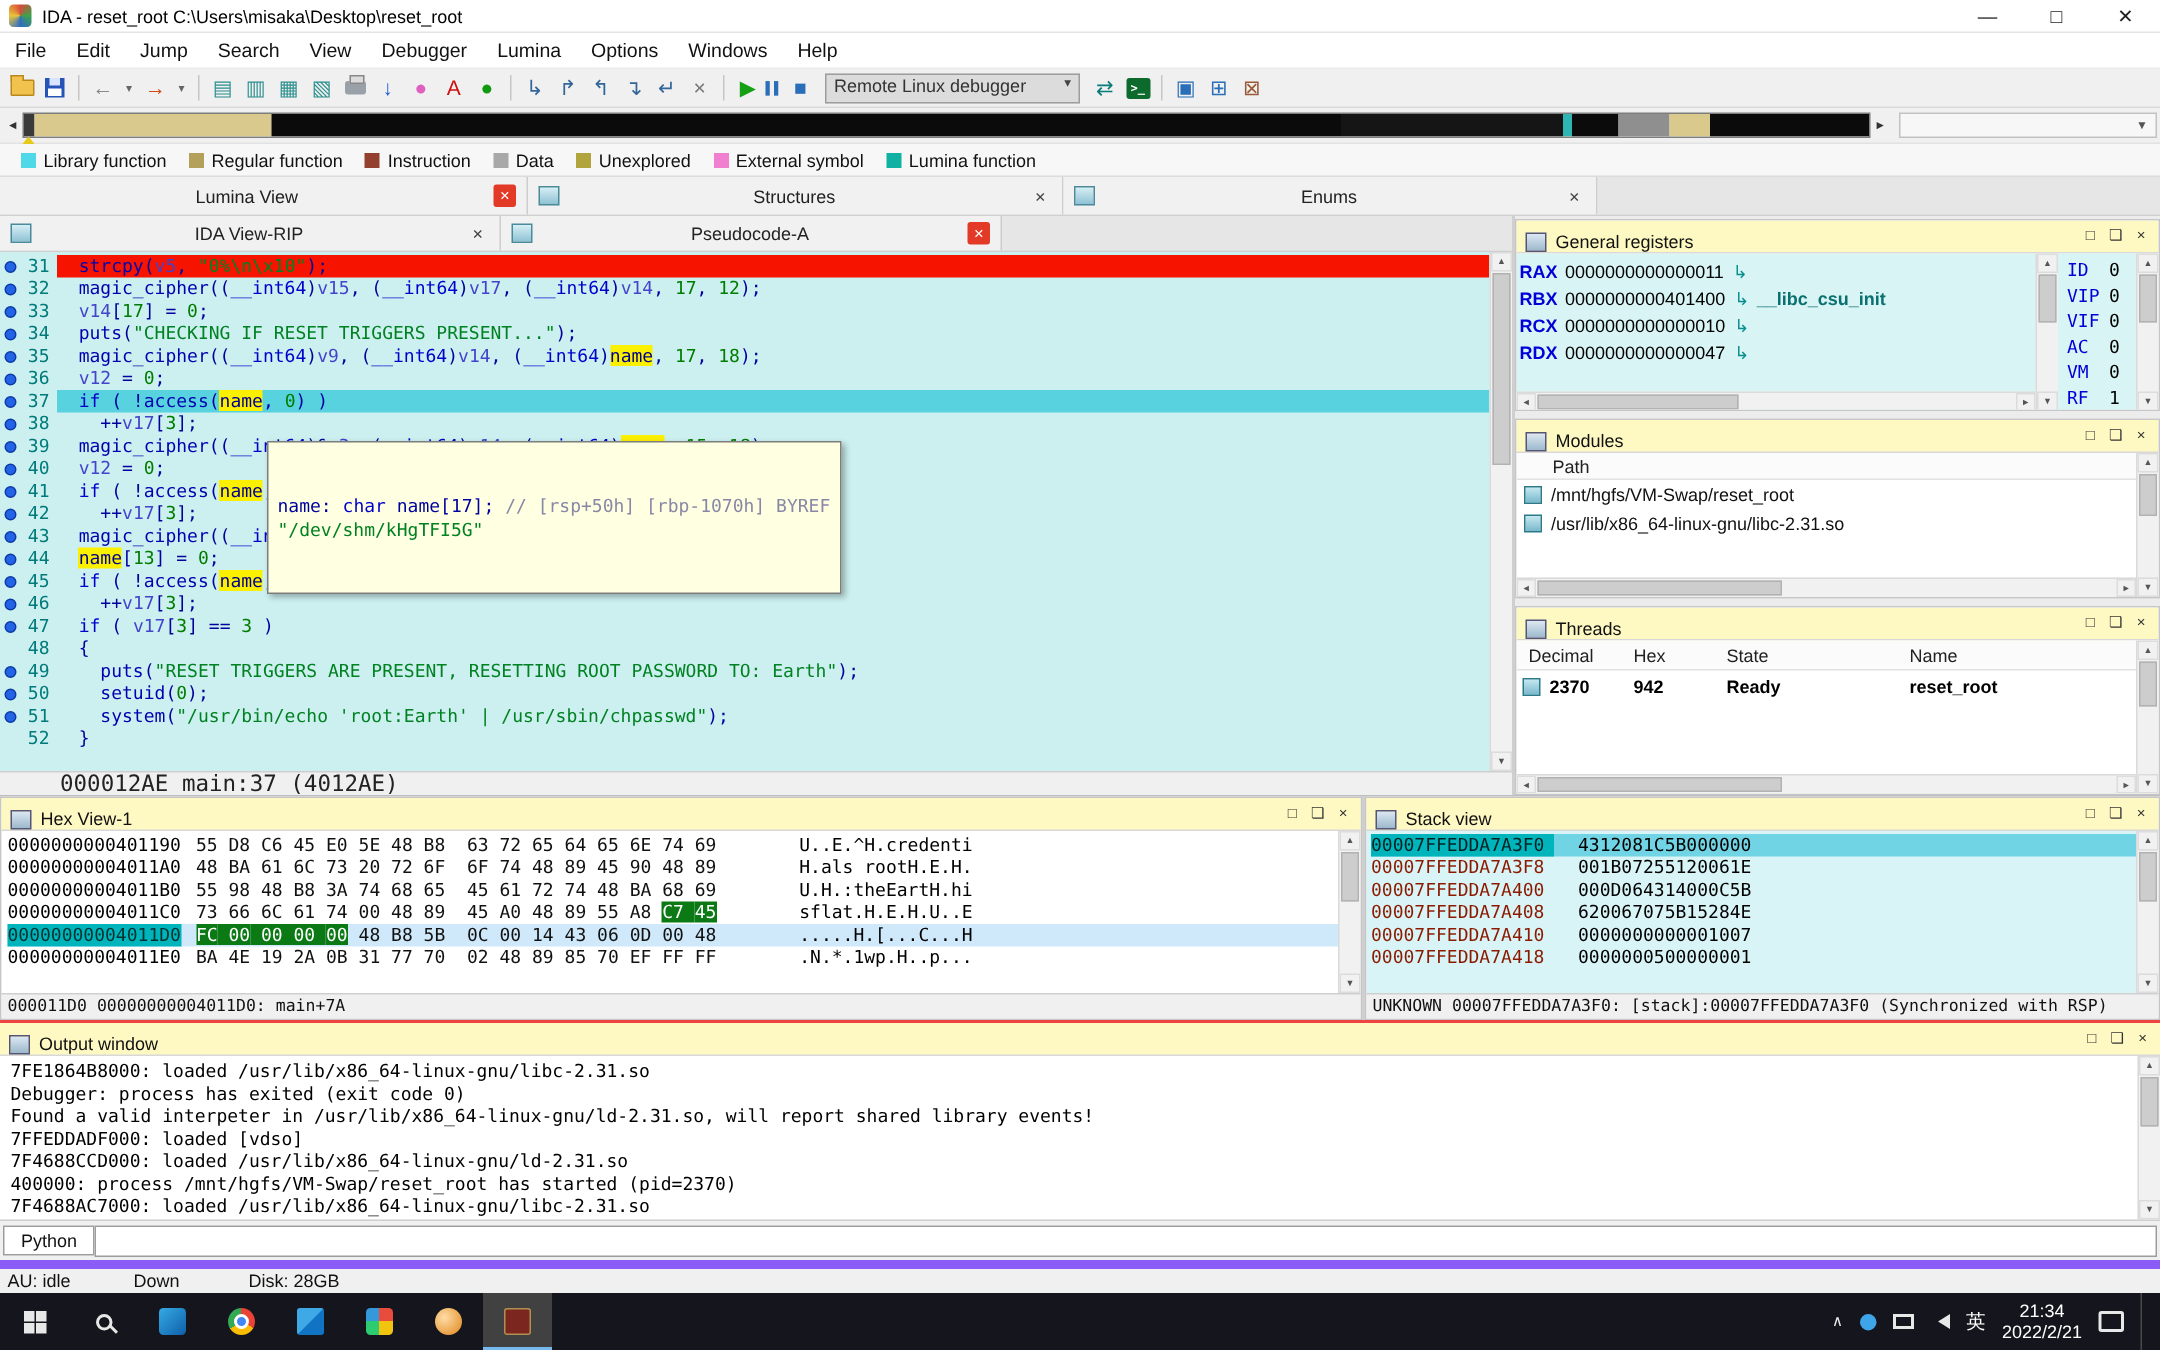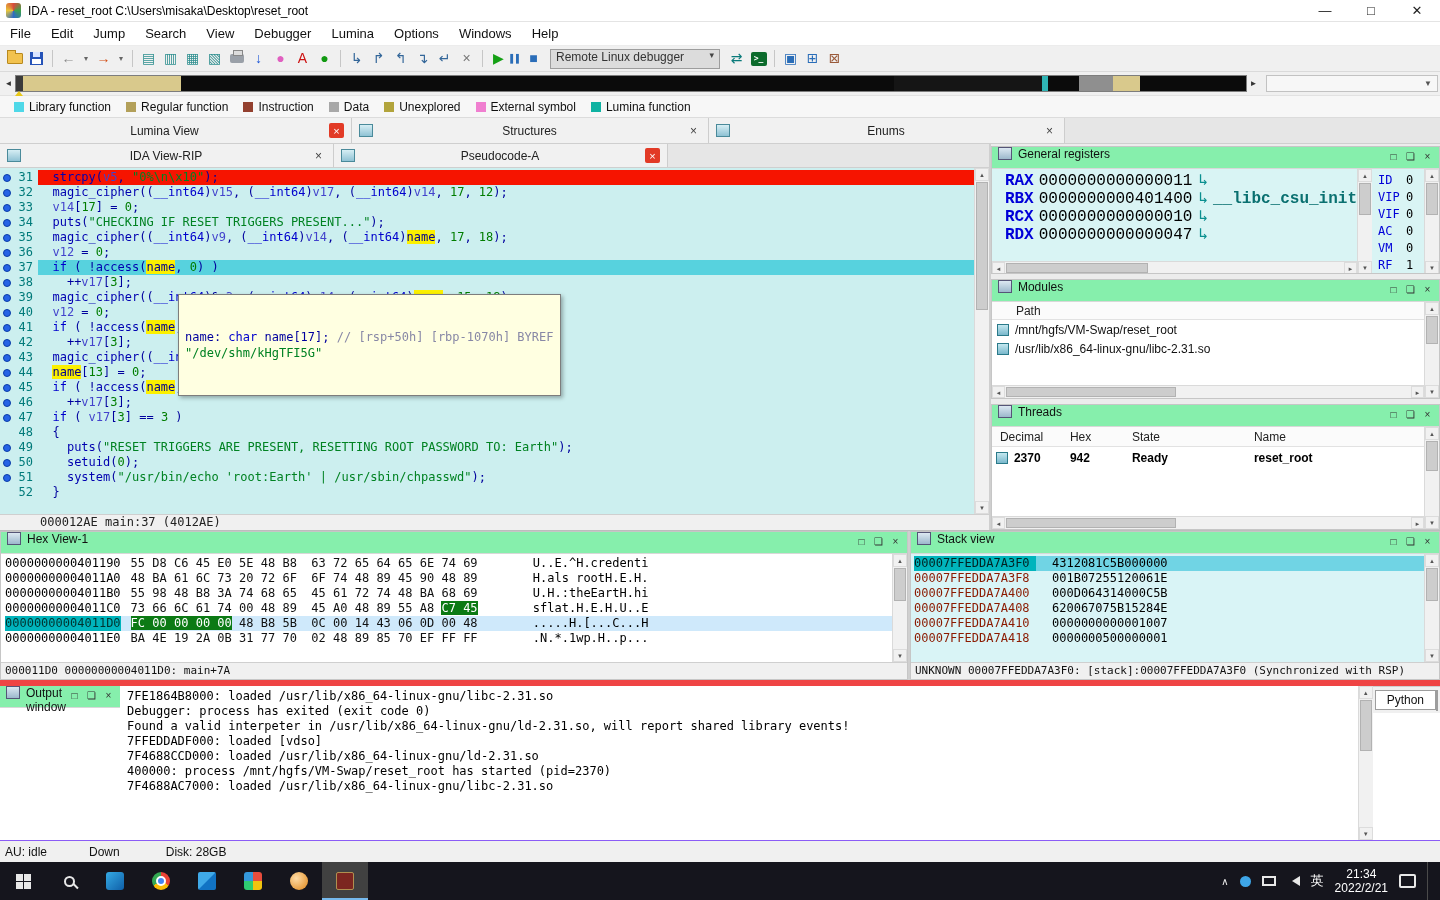--- a/index.html
+++ b/index.html
@@ -77,34 +77,34 @@
   .cl .no{flex:1;text-align:right;padding-right:5px;color:#007a7a}
   .cl .body{flex:1}
   .cl.red .body{background:#f61400}
   .cl.cur .body{background:#57d2de}
   .tk-d{color:#00009e}.tk-k{color:#0000cd}.tk-f{color:#0000b0}.tk-v{color:#4343cc}
   .tk-n{color:#007d00}.tk-s{color:#008222}.tk-c{color:#8888a6}
   .tk-y{background:#fbf000;color:#000090}
   .tooltip{position:absolute;left:178px;top:126px;background:#ffffe1;border:1px solid #7d7d7d;
     padding:2px 6px;font-family:"DejaVu Sans Mono","Liberation Mono",monospace;font-size:12px;line-height:16px;
     box-shadow:2px 2px 4px rgba(0,0,0,.3);z-index:6;white-space:pre}
-  .pstatus{height:16px;background:#f0f0f0;border-top:1px solid #cfcfcf;font-size:12px;line-height:15px;color:#222;padding-left:40px}
+  .pstatus{height:16px;background:#f0f0f0;border-top:1px solid #cfcfcf;font-size:15px;line-height:15px;color:#222;padding-left:40px}
 
   
   .rightpanel{flex:1;background:#ececec;display:flex;flex-direction:column;gap:5px;padding:2px 0 0 0}
   .pane{background:#fff;border:1px solid #c6c6c6;display:flex;flex-direction:column;overflow:hidden}
   .pane.registers{height:128px}.pane.modules{height:120px}.pane.threads{height:126px}
-  .ptitle{height:22px;flex:0 0 22px;background:#86efac;display:flex;align-items:flex-start;border-bottom:1px solid #d8d8d8}
+  .ptitle{height:22px;flex:0 0 22px;background:#fef9c3;display:flex;align-items:flex-end;border-bottom:1px solid #d8d8d8}
   .picon{width:14px;height:13px;margin:0 6px;border:1px solid #557;background:linear-gradient(#dce8f2,#9cb8cc)}
   .plabel{flex:1;font-size:12px;color:#111}
   .pbtns{display:flex;margin-right:3px}
   .pbtns span{width:17px;text-align:center;font-size:10px;color:#333;line-height:20px}
   .regbody{flex:1;display:flex;background:#d9f4f4}
   .regleft{flex:1;display:flex;flex-direction:column;overflow:hidden}
-  .regs{flex:1;padding:3px 0 0 13px;font-family:Liberation Mono, monospace;font-size:16px;line-height:18px;white-space:pre}
+  .regs{flex:1;padding:3px 0 0 2px;font-family:Liberation Sans, sans-serif;font-size:12px;line-height:18px;white-space:pre}
   .rname{color:#0000d8;font-weight:bold}
   .rval{color:#000;margin-left:5px}
   .rarr{color:#0a8f8f;margin-left:6px}
   .rnote{color:#0a7070;margin-left:5px;font-weight:bold}
   .regflags{flex:0 0 52px;background:#d9f4f4;padding:3px 0 0 6px;font-family:"DejaVu Sans Mono","Liberation Mono",monospace;font-size:12px;line-height:17px}
   .fname{color:#0000d8;display:inline-block;width:28px}
   .fval{color:#000}
   .modbody{flex:1;display:flex;background:#fff}
   .modleft{flex:1;display:flex;flex-direction:column;overflow:hidden}
   .mhdr{height:18px;line-height:18px;padding-left:24px;background:#fbfbfb;border-bottom:1px solid #e2e2e2;color:#222}
@@ -145,29 +145,29 @@
   .stackpane{flex:1;display:flex;flex-direction:column;background:#fff;border:1px solid #c6c6c6}
   .stackbody{flex:1;display:flex;overflow:hidden;background:#d9f4f6}
   .stackrows{flex:1;padding:2px 0 0 3px;font-family:"DejaVu Sans Mono","Liberation Mono",monospace;font-size:12px;line-height:15px;white-space:pre}
   .sr{display:flex;height:15px}
   .sa{color:#8b1a00;width:122px}
   .sv{margin-left:16px;color:#000}
   .sr.sel{background:#70d4e4}
   .sr.sel .sa{background:#00b4bc;color:#002222}
 
   
-  .outputwin{height:160px;display:flex;flex-direction:row;background:#fff;border-top:6px solid #ef4444}
+  .outputwin{height:160px;display:flex;flex-direction:column;background:#fff;border-top:2px solid #ef4444}
   .outbody{flex:1;display:flex;overflow:hidden}
   .outlines{flex:1;padding:3px 0 0 7px;font-family:"DejaVu Sans Mono","Liberation Mono",monospace;font-size:12px;line-height:15px;color:#000;white-space:pre;overflow:hidden}
   .pyrow{height:27px;flex:0 0 27px;background:#f0f0f0;border-top:1px solid #cfcfcf;display:flex;align-items:center}
   .pytab{border:1px solid #9d9d9d;background:#fff;padding:2px 11px;font-size:12px;margin-left:2px}
   .pyinput{flex:1;height:21px;border:1px solid #9d9d9d;background:#fff;margin:0 2px 0 0}
 
   
-  .statusbar{height:22px;background:#f0f0f0;border-top:1px solid #8b5cf6;display:flex;align-items:center;font-size:12px;color:#111}
+  .statusbar{height:22px;background:#f0f0f0;border-top:6px solid #8b5cf6;display:flex;align-items:center;font-size:12px;color:#111}
   .sb-au{margin-left:5px}.sb-state{margin-left:42px}.sb-disk{margin-left:46px}
 
   
   .taskbar{height:38px;background:#15151d;display:flex;align-items:stretch;color:#fff}
   .tslot{width:46px;display:flex;align-items:center;justify-content:center}
   .tslot.active{background:#414141;box-shadow:inset 0 -2px 0 #76b9ed}
   .ic-win{display:grid;grid-template-columns:7px 7px;grid-template-rows:7px 7px;gap:1px}
   .ic-win i{background:#e8e8e8}
   .ic-search{position:relative;width:11px;height:11px;border:2px solid #e8e8e8;border-radius:50%}
   .ic-search::after{content:"";position:absolute;width:7px;height:2px;background:#e8e8e8;transform:rotate(45deg);right:-6px;bottom:-2px}

